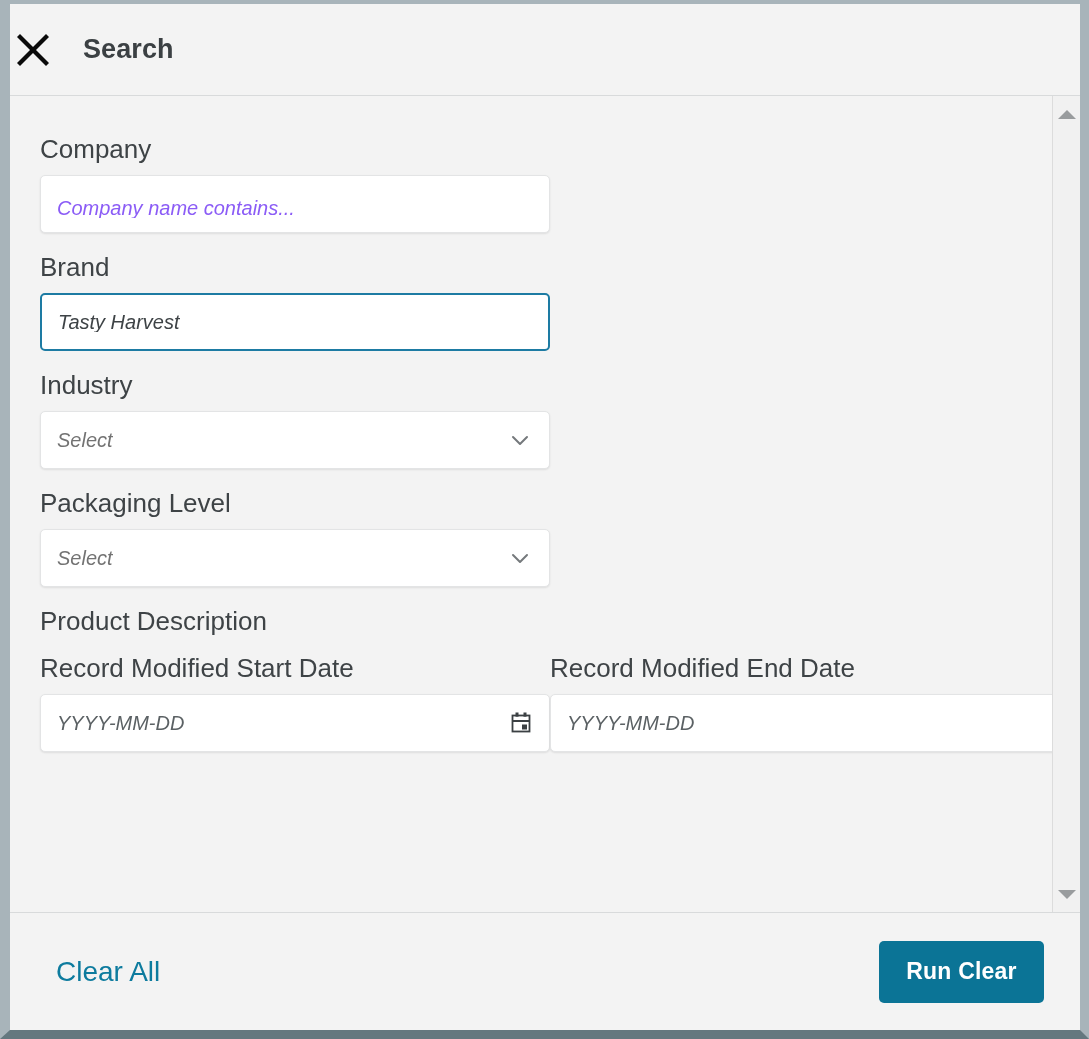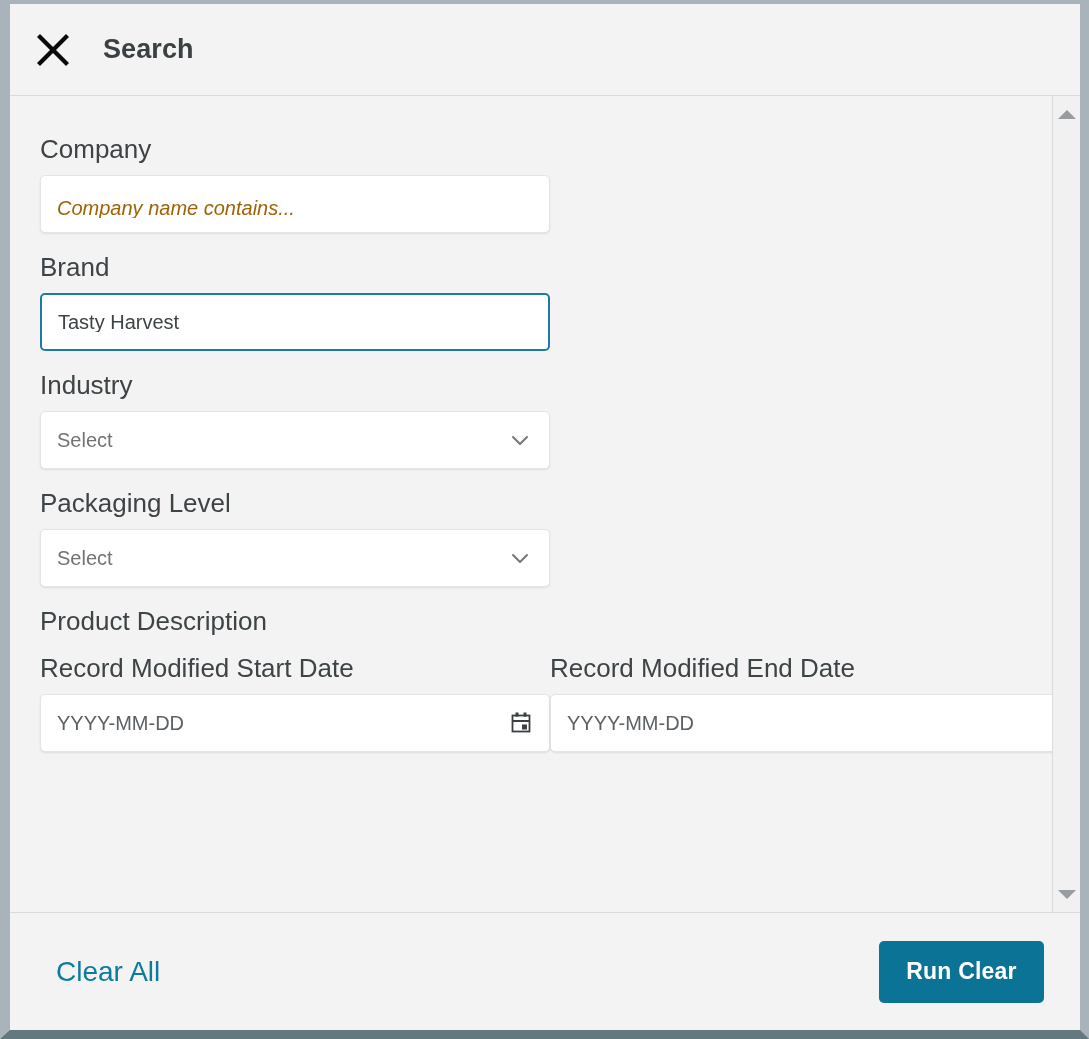--- a/index.html
+++ b/index.html
@@ -33,21 +33,20 @@
 
   
   #header {
     flex: 0 0 auto;
     height: 92px;
     box-sizing: border-box;
     background: #f3f3f3;
     border-bottom: 1px solid #d8dadb;
     display: flex;
     align-items: center;
-    padding-left: 20px;
   }
   .close-btn {
     width: 46px;
     height: 46px;
     display: flex;
     align-items: center;
     justify-content: center;
     cursor: pointer;
     background: transparent;
     border: none;
@@ -115,24 +114,24 @@
   .control.focused {
     border: 2px solid #1d7ba3;
     box-shadow: none;
   }
   .control-text {
     font-size: 20px;
     color: #3e4346;
     line-height: 1;
     white-space: nowrap;
     overflow: hidden;
+    font-style: italic;
   }
   .control-text.placeholder-italic {
-    font-style: italic;
-    color: #a16207;
+    color: #8b5cf6;
     margin-top: 8px;
   }
   .control-text.placeholder-plain {
     color: #5b6164;
   }
   .control-text.select-value {
     color: #737373;
   }
 
   .control .trail-icon {

